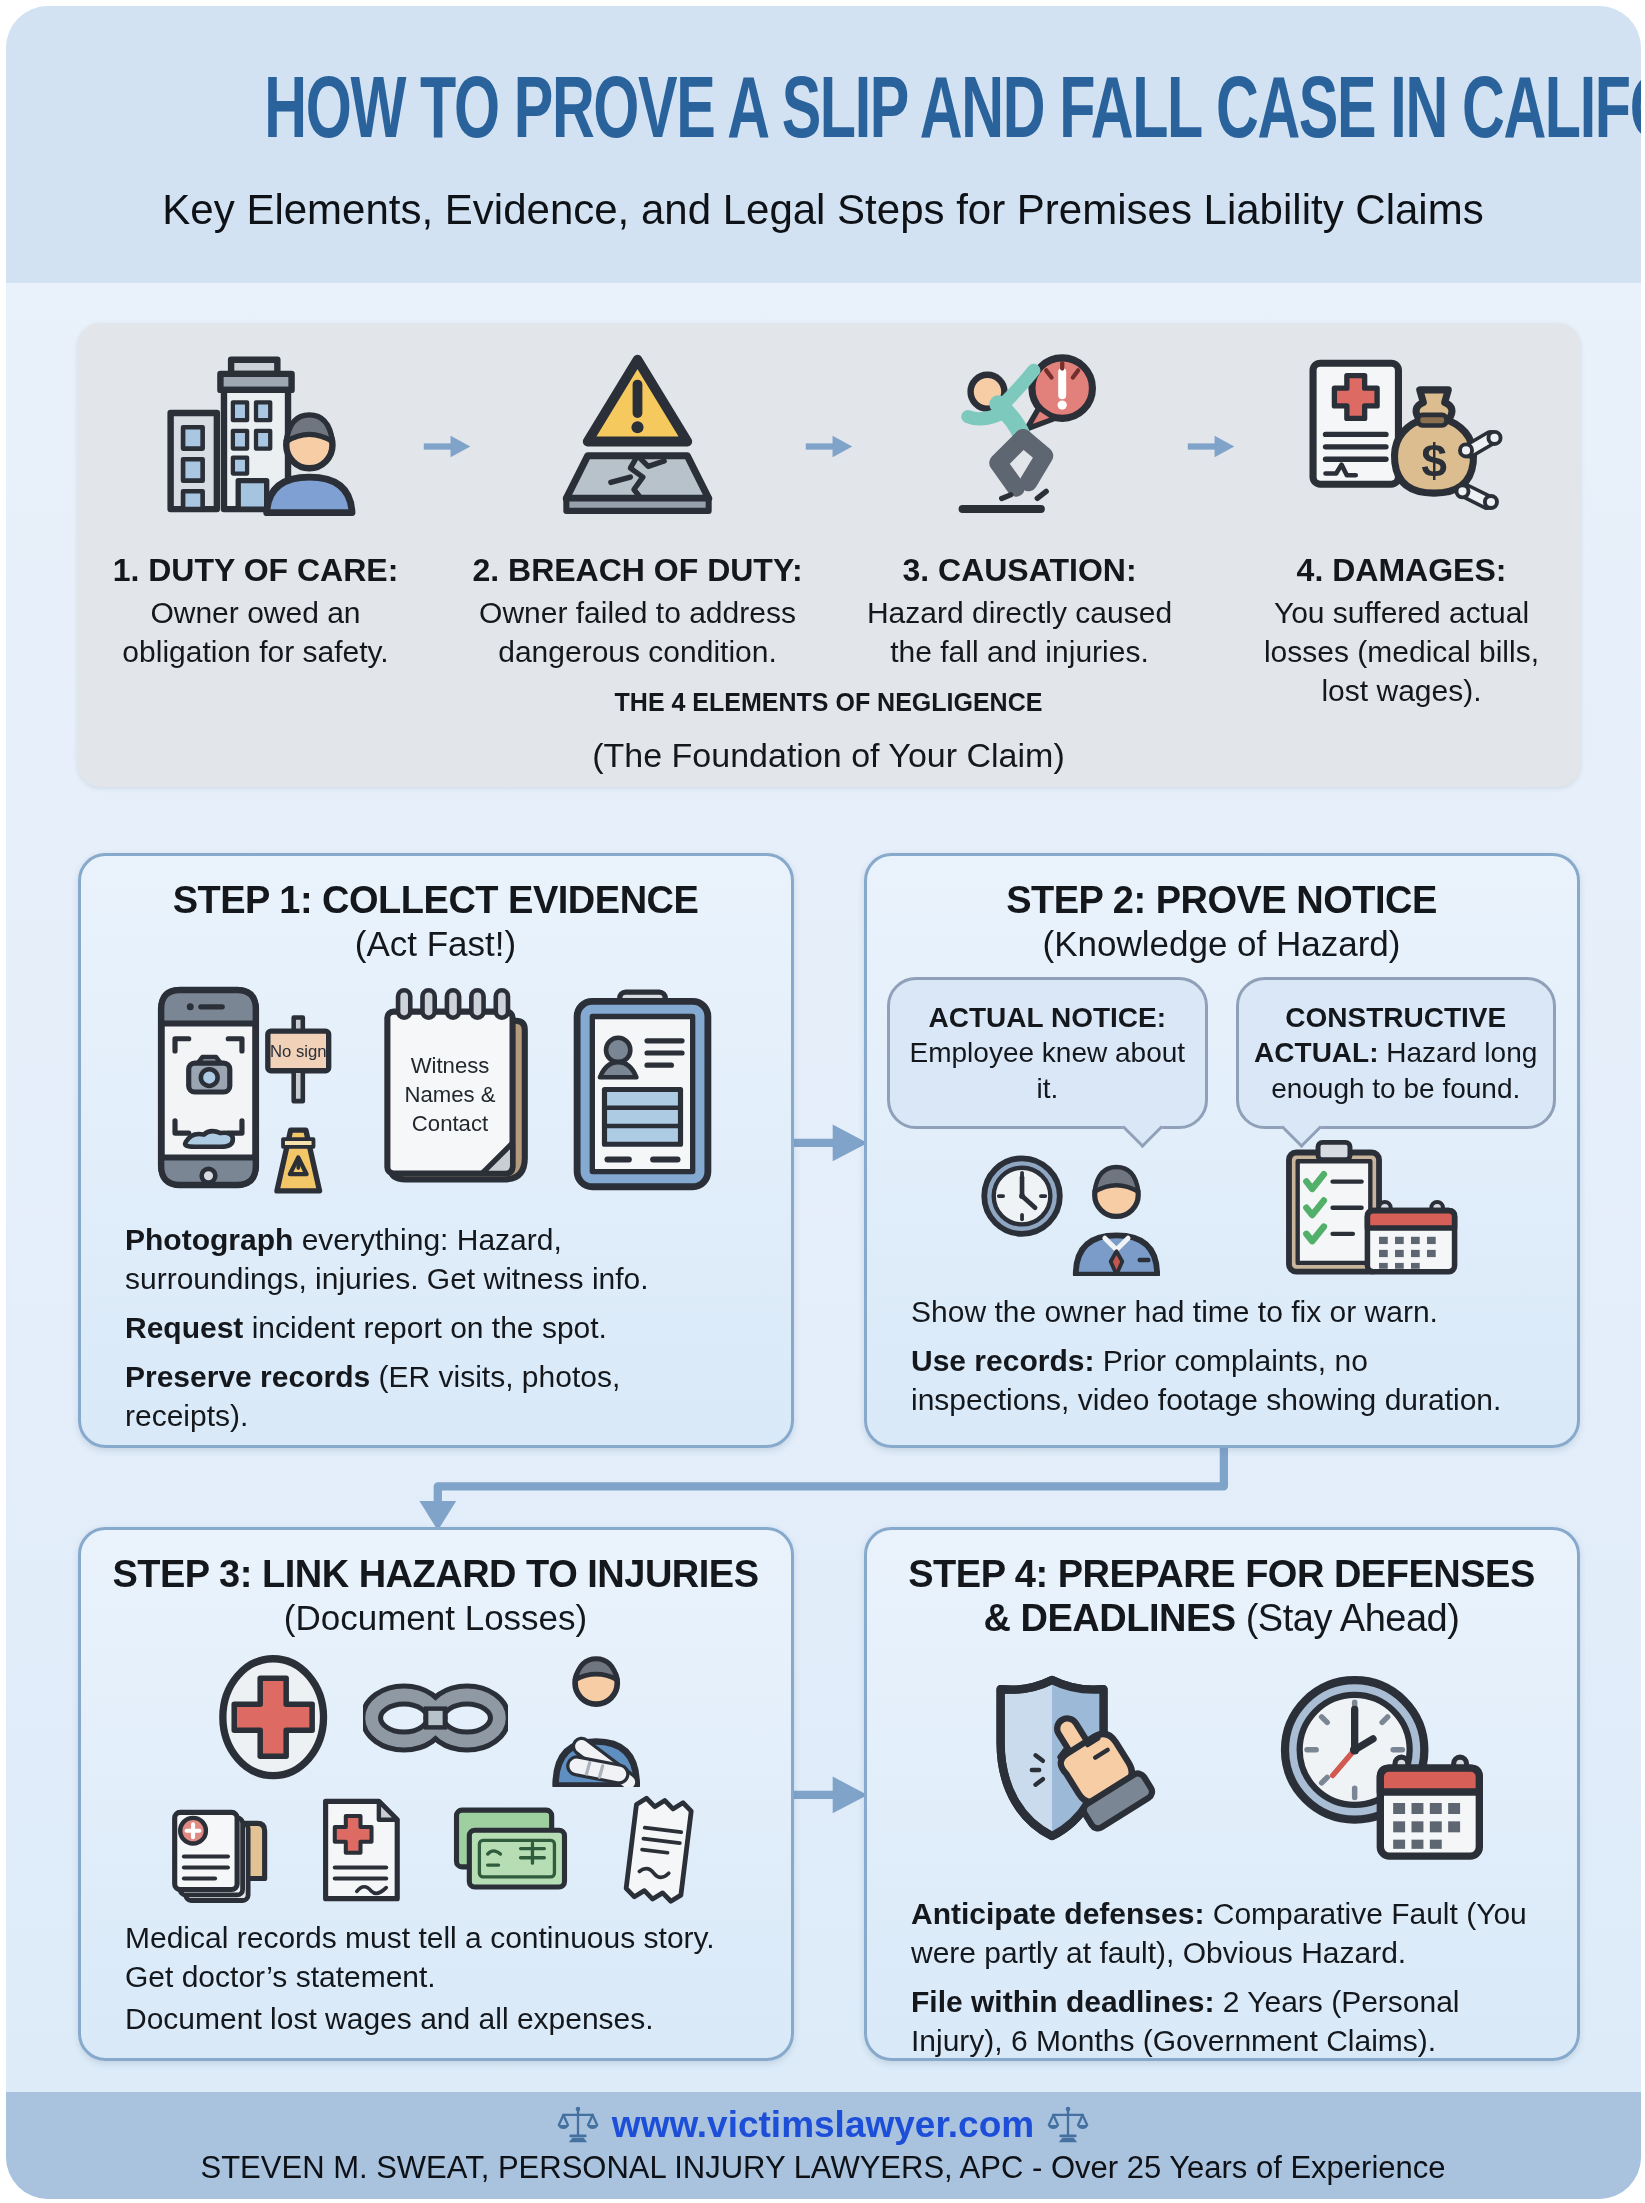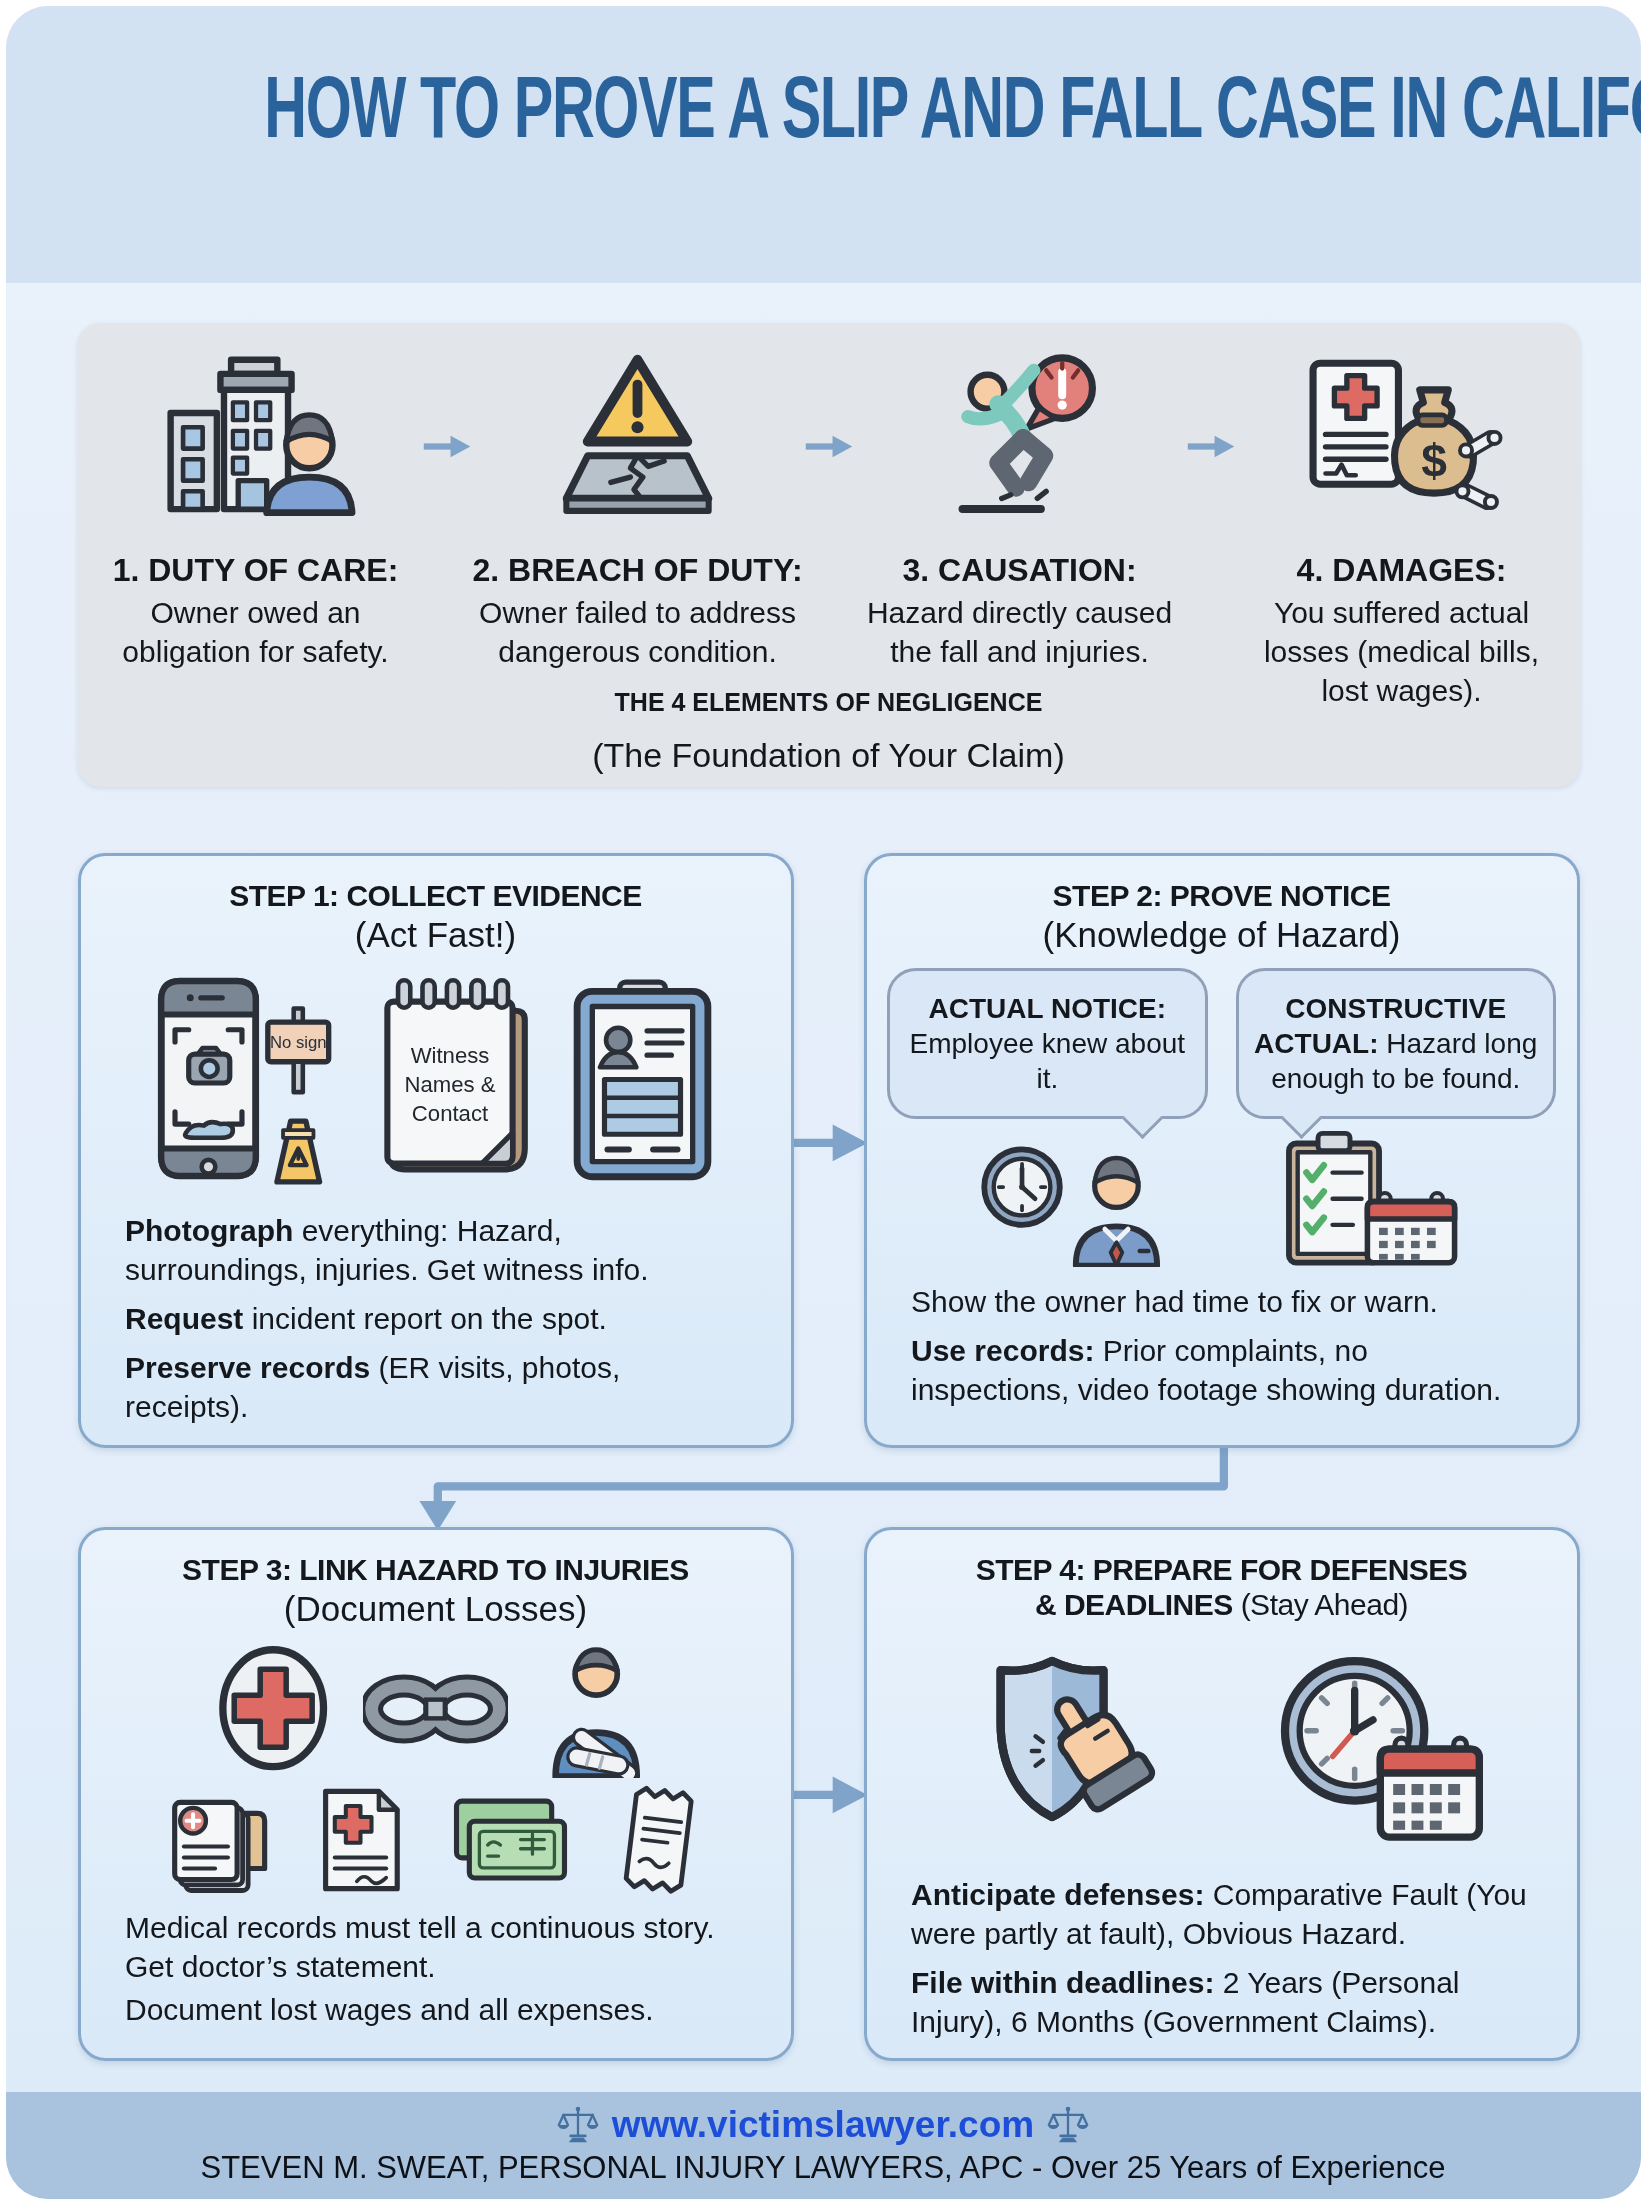--- a/index.html
+++ b/index.html
@@ -23,21 +23,21 @@
   .neg-heading{position:absolute;top:365px;left:0;width:100%;text-align:center;font-size:25px;font-weight:bold;}
   .neg-subheading{position:absolute;top:413px;left:0;width:100%;text-align:center;font-size:34px;}
 
   .step{position:absolute;width:716px;border:3.7px solid #87a9cc;border-radius:27.5px;box-sizing:border-box;
         background:linear-gradient(180deg,#eaf3fc 0%,#d9e9f8 100%);box-shadow:0 2.8px 6.4px rgba(90,120,150,.2);
         display:flex;flex-direction:column;align-items:center;}
   #step1{left:72px;top:847px;height:595px;}
   #step2{left:858px;top:847px;height:595px;}
   #step3{left:72px;top:1521px;height:534px;}
   #step4{left:858px;top:1521px;height:534px;}
-  .step-title{margin-top:22px;font-size:30px;font-weight:800;letter-spacing:-0.5px;text-align:center;line-height:1.18;}
+  .step-title{margin-top:22px;font-size:38px;font-weight:800;letter-spacing:-0.5px;text-align:center;line-height:1.18;}
   .step-sub{font-size:35px;margin-top:1.8px;text-align:center;}
   .step-sub-inline{font-weight:400;}
   .icons-row{display:flex;align-items:center;justify-content:center;gap:31px;}
   .points{width:621px;}
   .points p{font-size:30px;line-height:1.3;margin:10px 0;}
   .bubbles{display:flex;gap:28px;margin-top:13px;align-items:flex-start;}
   .bubble{position:relative;width:285px;border:3.7px solid #8fa0b8;border-radius:29px;background:#d9e7f6;
           padding:20px 14.7px;font-size:28px;line-height:1.26;text-align:center;}
   .bubble:after{content:"";position:absolute;width:26px;height:26px;background:#d9e7f6;
           border-right:3.7px solid #8fa0b8;border-bottom:3.7px solid #8fa0b8;transform:rotate(45deg);bottom:-16.5px;}
@@ -65,20 +65,21 @@
       <polygon points="938,1948 900,1928 900,1968" stroke="none"></polygon>
       <polyline points="1326,1570 1326,1612 470,1612 470,1634" fill="none" stroke-width="9"></polyline>
       <polygon points="470,1660 450,1628 490,1628" stroke="none"></polygon>
     </g>
   </svg>
 
   <div class="header-band"></div>
   <div class="title-wrap">
     <span class="title-text">HOW TO PROVE A SLIP AND FALL CASE IN CALIFORNIA</span>
   </div>
+  <div class="subtitle">Key Elements, Evidence, and Legal Steps for Premises Liability Claims</div>
 
   <div class="neg-box">
     <div class="neg-row">
 
       <div class="neg-col">
         <div class="neg-icon">
           <svg width="208" height="185" viewBox="0 0 116 104">
             <g stroke="#2a2f38" stroke-width="3.6" stroke-linejoin="round" stroke-linecap="round">
               <rect x="10" y="36" width="26" height="54" fill="#d8dde3"></rect>
               <rect x="17" y="44" width="11" height="12" fill="#a9c6e2" stroke-width="2.6"></rect>

